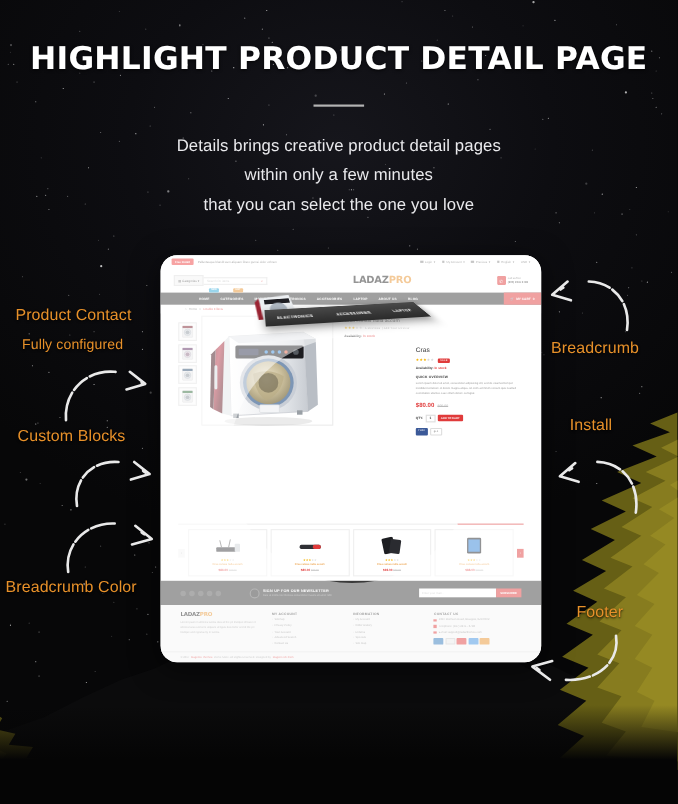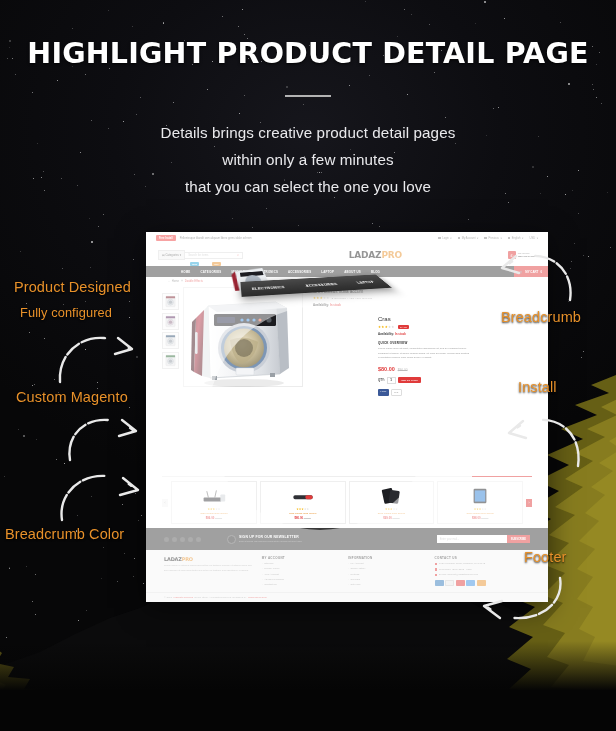--- a/index.html
+++ b/index.html
@@ -63,26 +63,27 @@
     white-space:nowrap;
     z-index:8;
     text-shadow:0 1px 2px rgba(0,0,0,.9);
   }
   .anno.small { font-size:12.8px; }
   .arrow { position:absolute; z-index:7; }
 
   
   #mockup {
     position:absolute; left:146px; top:232px;
-    width:402px; height:370px;
+    width:346px; height:370px;
     background:#ffffff;
     z-index:5;
     overflow:hidden;
     box-shadow:0 6px 26px rgba(0,0,0,.55);
     font-size:3px;
+    border-radius:15px;
   }
 
   
   .m-top { height:12px; background:#fff; display:flex; align-items:center; padding:0 10px; }
   .m-promo { background:#ef3f3f; color:#fff; font-size:2.6px; padding:1.2px 3px; border-radius:1px; font-weight:bold; }
   .m-promo-txt { color:#555; font-size:2.7px; margin-left:4px; }
   .m-top-right { margin-left:auto; display:flex; gap:6px; color:#666; font-size:2.7px; }
   .m-top-right span { display:flex; align-items:center; gap:1.5px; }
   .tiny-sq { width:2.5px;height:2.5px;background:#888;display:inline-block; }
 
@@ -573,23 +574,23 @@
   <div class="header-wrap">
     <div class="title">HIGHLIGHT PRODUCT DETAIL PAGE</div>
     <div class="divider"></div>
     <div class="subtitle">
       <div>Details brings creative product detail pages</div>
       <div>within only a few minutes</div>
       <div>that you can select the one you love</div>
     </div>
   </div>
 
-  <div class="anno" style="left:14px; top:279px;">Product Designed</div>
+  <div class="anno" style="left:14px; top:279px;">Product Contact</div>
   <div class="anno small" style="left:20px; top:305px;">Fully configured</div>
-  <div class="anno" style="left:16px; top:389px;">Custom Magento</div>
+  <div class="anno" style="left:16px; top:389px;">Custom Blocks</div>
   <div class="anno" style="left:5px; top:526px;">Breadcrumb Color</div>
 
   <div class="anno" style="left:501px; top:309px;">Breadcrumb</div>
   <div class="anno" style="left:518px; top:379px;">Install</div>
   <div class="anno" style="left:524px; top:549px;">Footer</div>
 
   <svg class="arrow" style="left:48px; top:318px; width:92px; height:68px;" viewBox="0 0 92 68">
     <path d="M12 64 C10 38, 30 18, 56 20 C68 21, 76 26, 82 31" fill="none" stroke="#e9e9e9" stroke-width="2.4" stroke-linecap="round" stroke-dasharray="26 3 16 3 24"></path>
     <path d="M70 20 L84 31 L67 36" fill="none" stroke="#e9e9e9" stroke-width="2.4" stroke-linecap="round" stroke-linejoin="round"></path>
   </svg>

